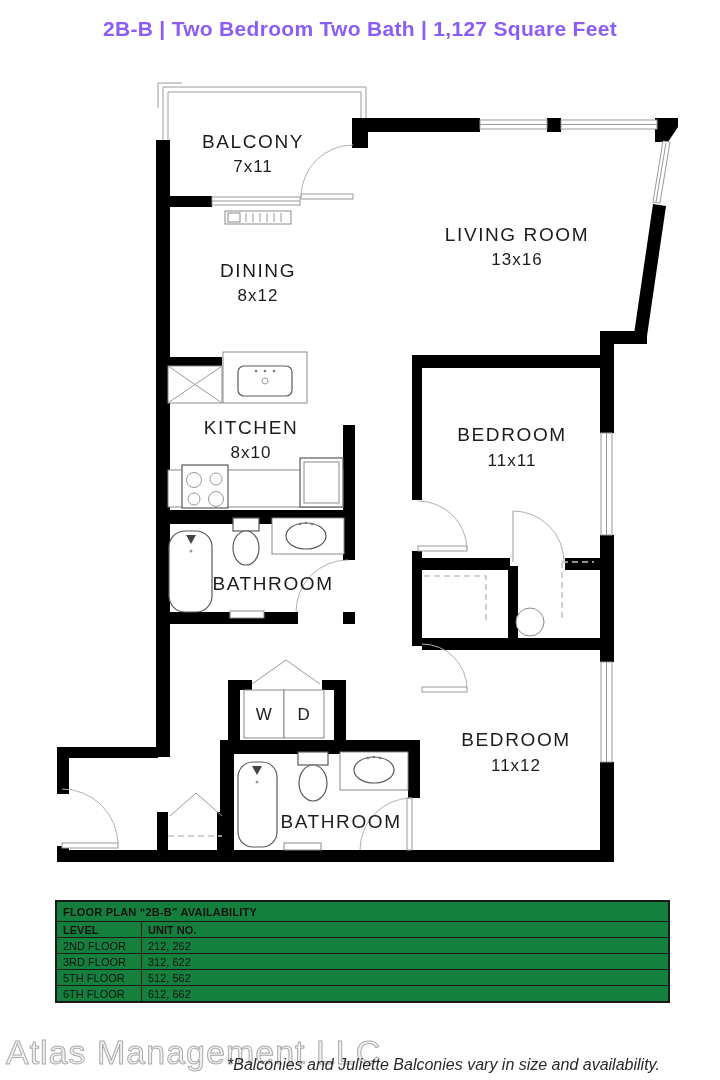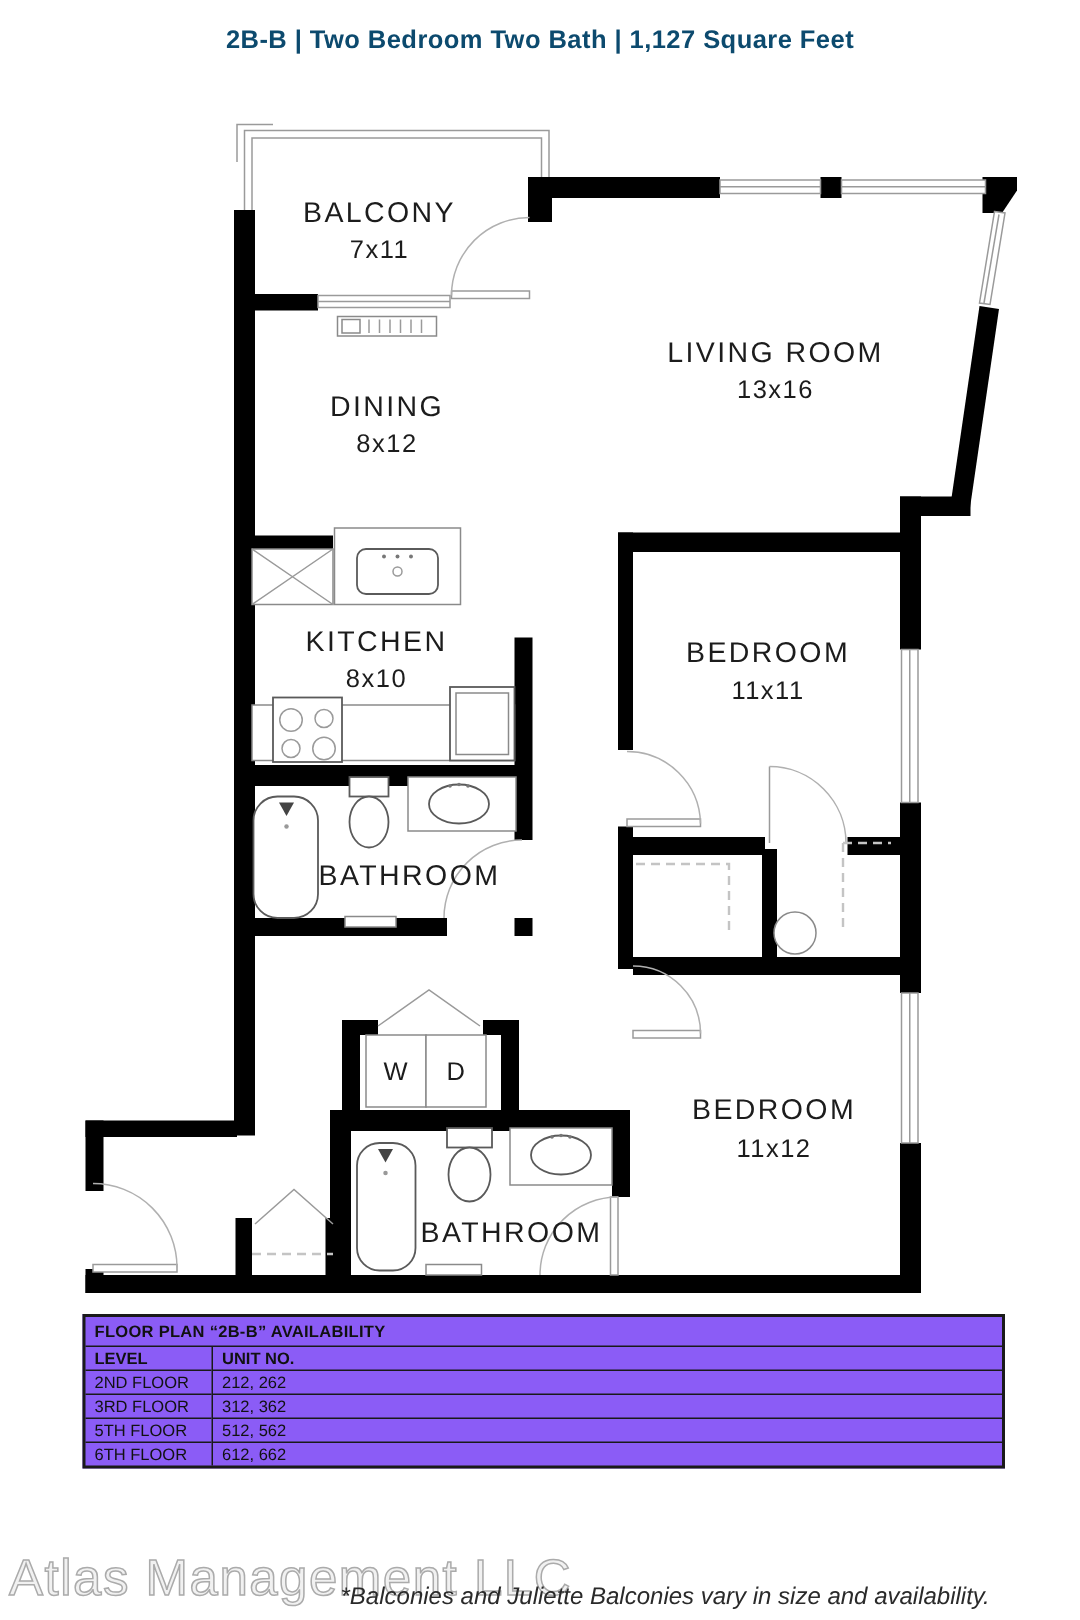--- a/index.html
+++ b/index.html
@@ -1,35 +1,35 @@
 <!DOCTYPE html>
 <html><head>
 <meta charset="utf-8">
 <style>
   html,body{margin:0;padding:0;background:#fff;}
   #page{position:relative;width:720px;height:1080px;background:#fff;overflow:hidden;
         font-family:"Liberation Sans",sans-serif;color:#111;}
   #plan-title{position:absolute;top:17px;left:0;width:720px;text-align:center;
-        font-size:17px;font-weight:bold;letter-spacing:.3px;color:#0c4a6e;}
+        font-size:21px;font-weight:bold;letter-spacing:.3px;color:#8b5cf6;}
   svg{position:absolute;left:0;top:0;}
   .wall{fill:#000;}
   .thin{fill:#fff;stroke:#9a9a9a;stroke-width:1;}
   .ln{fill:none;stroke:#9a9a9a;stroke-width:1;}
   .arc{fill:none;stroke:#b0b0b0;stroke-width:1;}
   .fix{fill:#fff;stroke:#5a5a5a;stroke-width:1.2;}
   .fix2{fill:#fff;stroke:#8a8a8a;stroke-width:1;}
   .dash{fill:none;stroke:#c4c4c4;stroke-width:1.6;stroke-dasharray:6 4;}
   .room-label{font-family:"Liberation Sans",sans-serif;font-size:19px;letter-spacing:1.6px;
         fill:#1c1c1c;text-anchor:middle;}
   .room-dims{font-family:"Liberation Sans",sans-serif;font-size:17px;letter-spacing:1px;
         fill:#1c1c1c;text-anchor:middle;}
   .wd-label{font-family:"Liberation Sans",sans-serif;font-size:17px;letter-spacing:.5px;
         fill:#1c1c1c;text-anchor:middle;}
-  #availability{position:absolute;left:55px;top:876px;width:611px;border:2px solid #1a1a1a;
-        font-size:11px;background:#8b5cf6;}
+  #availability{position:absolute;left:55px;top:900px;width:611px;border:2px solid #1a1a1a;
+        font-size:11px;background:#15803d;}
   #availability .tbl-title{font-weight:bold;padding:4px 6px 3px;border-bottom:1px solid #1a1a1a;
         letter-spacing:.2px;}
   #availability table{width:100%;border-collapse:collapse;font-size:11px;}
   #availability th,#availability td{text-align:left;padding:2px 6px 1px;height:12px;
         font-weight:normal;}
   #availability th{font-weight:bold;}
   #availability td,#availability th{border-top:1px solid #1a1a1a;}
   #availability tr>*:first-child{width:72px;border-right:1px solid #1a1a1a;}
   #availability thead th{border-top:none;}
   #watermark{position:absolute;left:6px;top:1033px;font-size:34px;letter-spacing:1px;
@@ -259,21 +259,21 @@
           <th>UNIT NO.</th>
         </tr>
       </thead>
       <tbody>
         <tr>
           <td>2ND FLOOR</td>
           <td>212, 262</td>
         </tr>
         <tr>
           <td>3RD FLOOR</td>
-          <td>312, 362</td>
+          <td>312, 622</td>
         </tr>
         <tr>
           <td>5TH FLOOR</td>
           <td>512, 562</td>
         </tr>
         <tr>
           <td>6TH FLOOR</td>
           <td>612, 662</td>
         </tr>
       </tbody>

